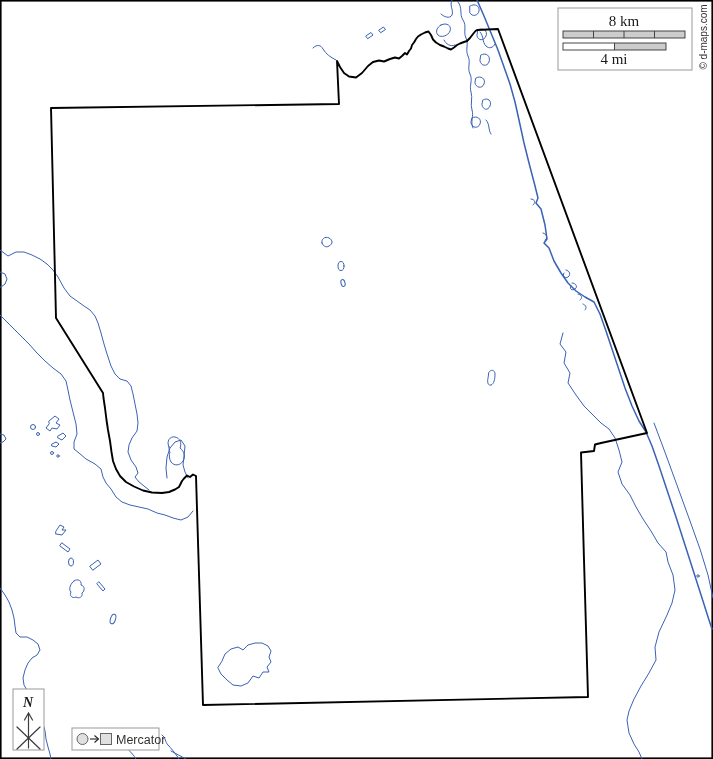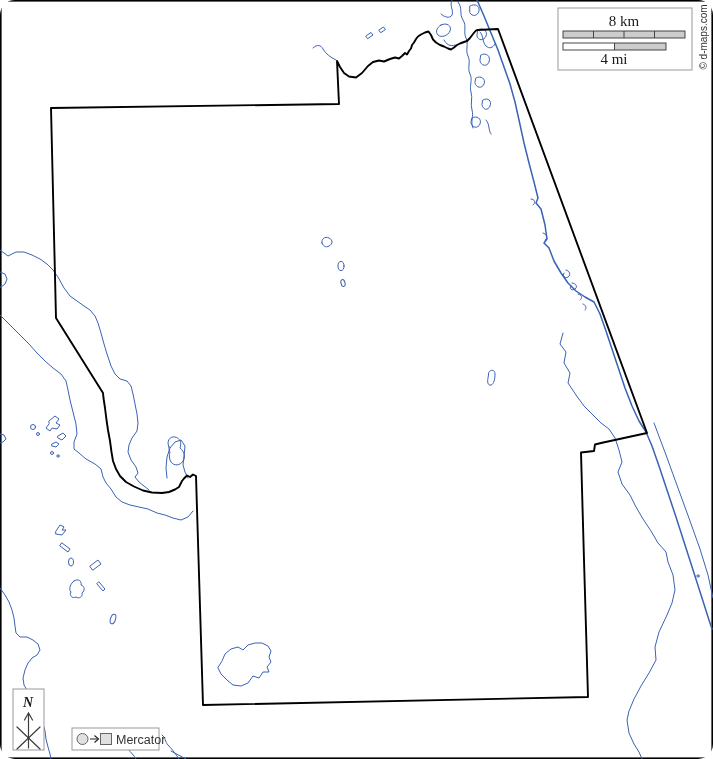--- a/index.html
+++ b/index.html
@@ -6,21 +6,21 @@
     --boundary:#000000;
     --water:#3a62b5;
     --scale-fill:#cccccc;
     --box-border:#999999;
     --text-dark:#1a1a1a;
     --glyph-fill:#e0e0e0;
     --glyph-stroke:#666666;
     --background:#ffffff;
   }
   html,body{margin:0;padding:0;background:var(--background);}
-  .map-wrap{position:relative;width:713px;height:759px;background:var(--background);overflow:hidden;border-radius:15px;}
+  .map-wrap{position:relative;width:713px;height:759px;background:var(--background);overflow:hidden;}
   svg{display:block;}
   .frame{fill:none;stroke:var(--boundary);stroke-width:1.6;}
   .boundary{fill:none;stroke:var(--boundary);stroke-width:1.9;stroke-linejoin:round;stroke-linecap:round;}
   .water{fill:none;stroke:var(--water);stroke-width:1;stroke-linejoin:round;stroke-linecap:round;}
   .water-thick{stroke-width:1.5;}
   .legend-box{fill:#ffffff;stroke:var(--box-border);stroke-width:1;}
   .bar-outline{stroke:#333333;stroke-width:0.9;fill:none;}
   .bar-fill{fill:var(--scale-fill);}
   .bar-white{fill:#ffffff;}
   .tick{stroke:#333333;stroke-width:0.9;}

